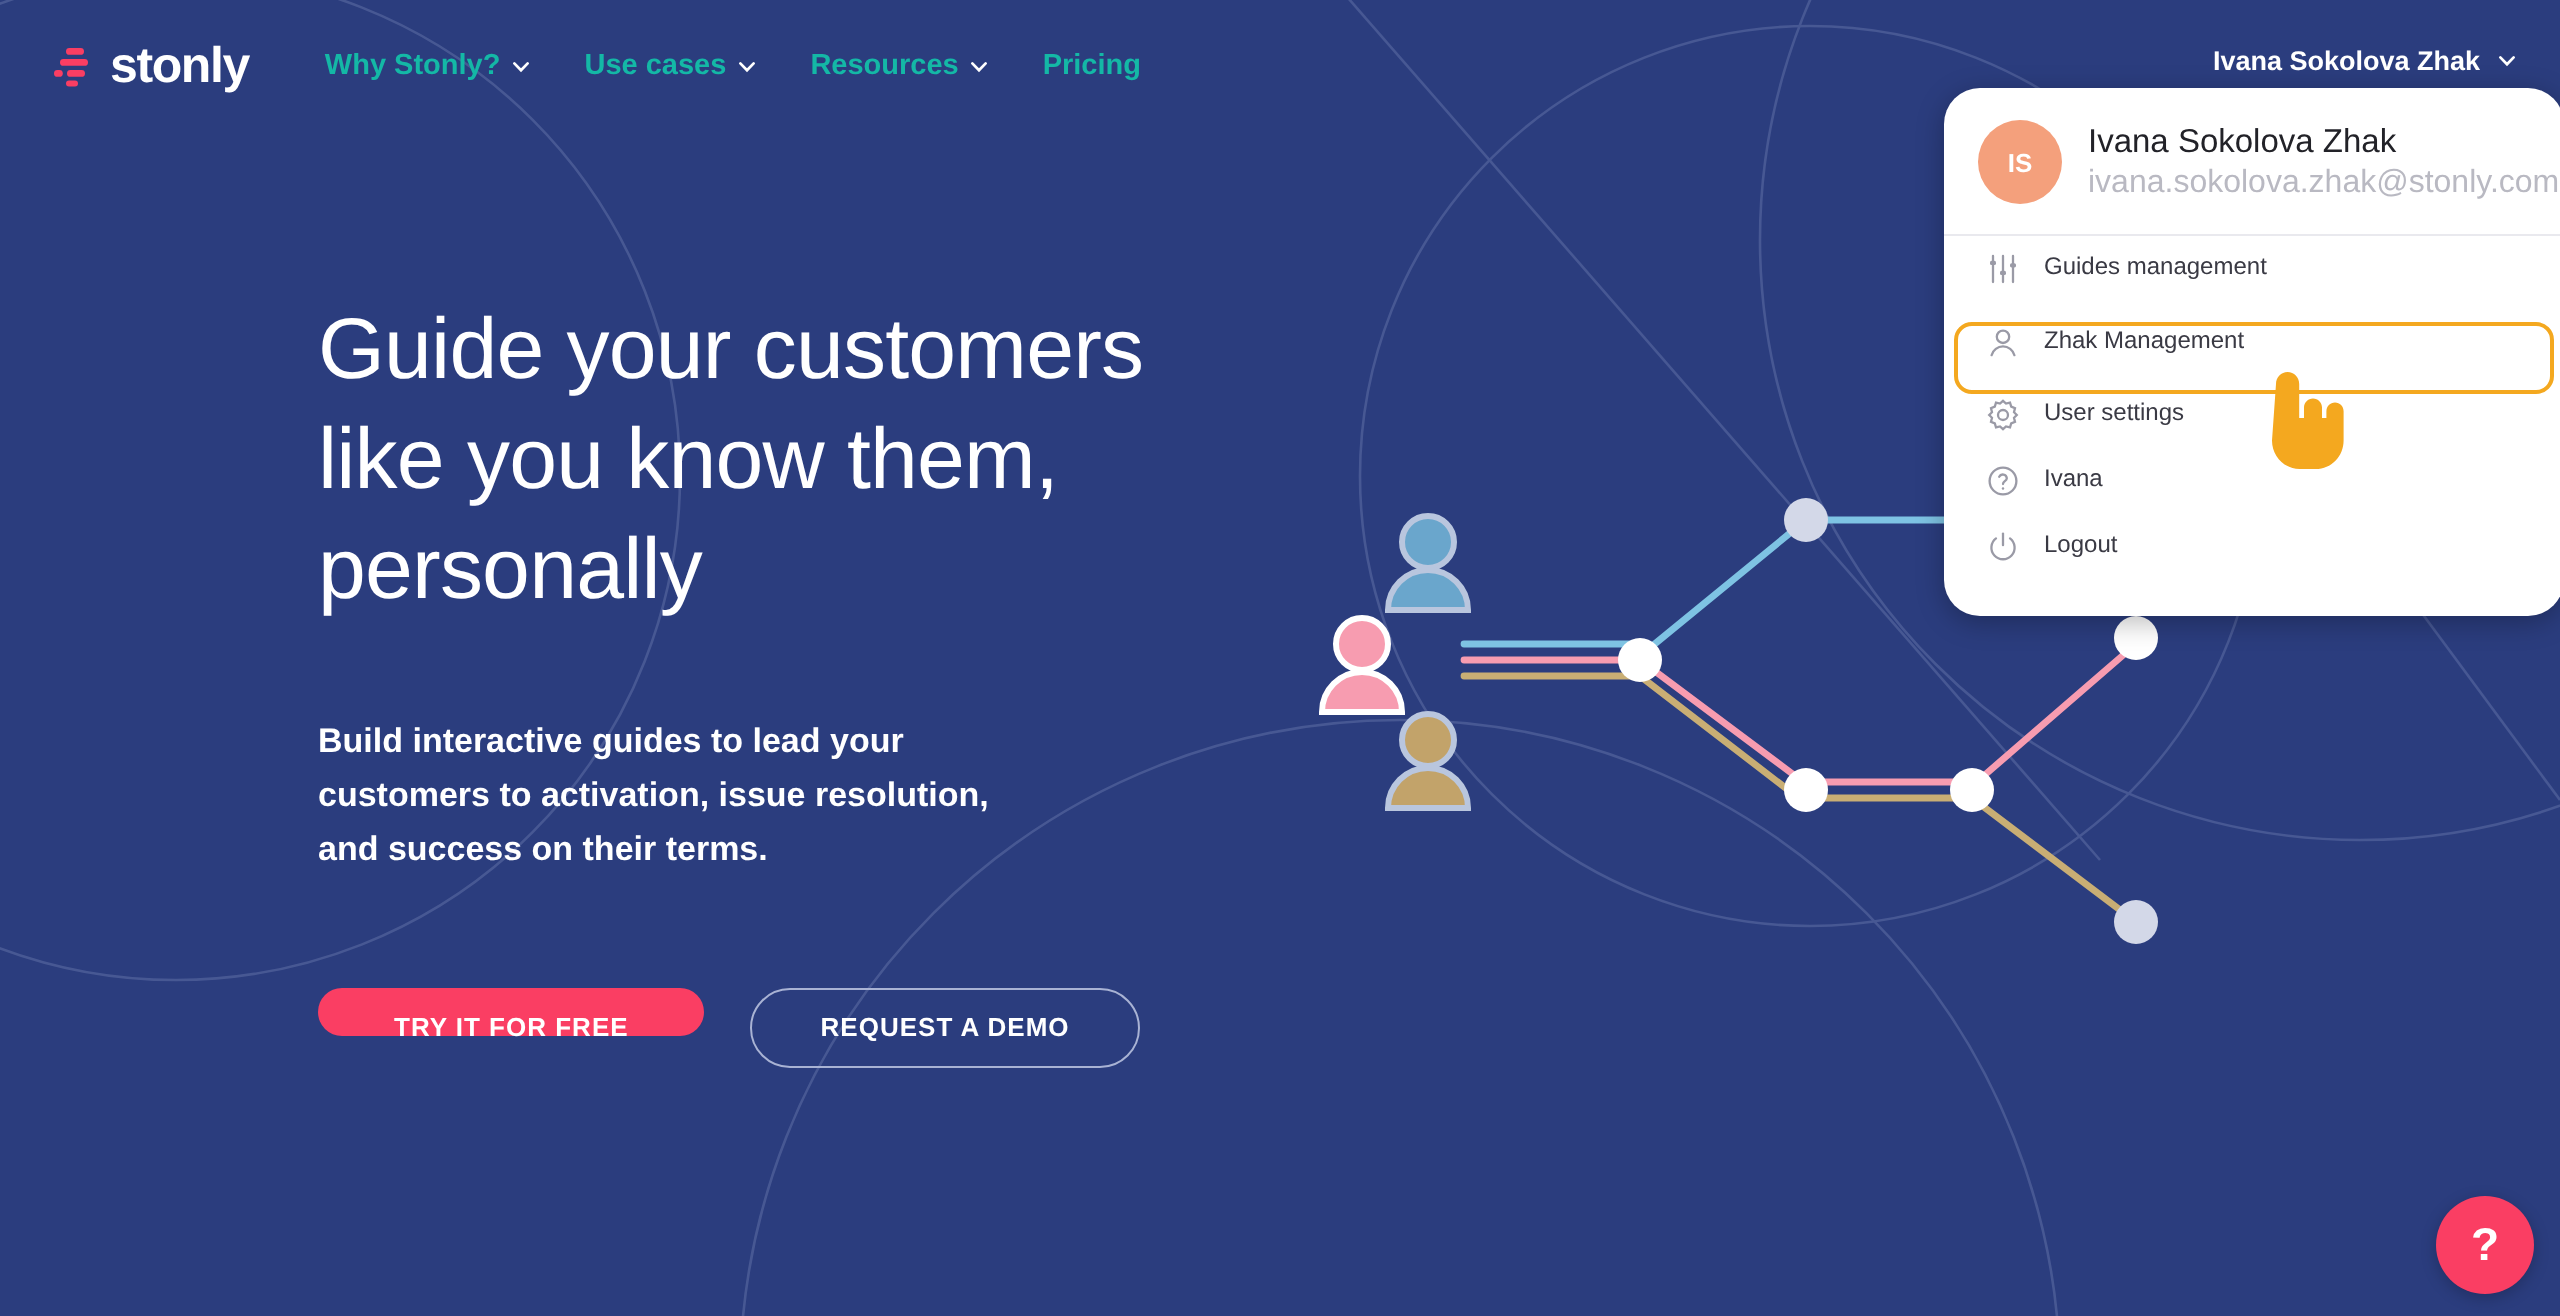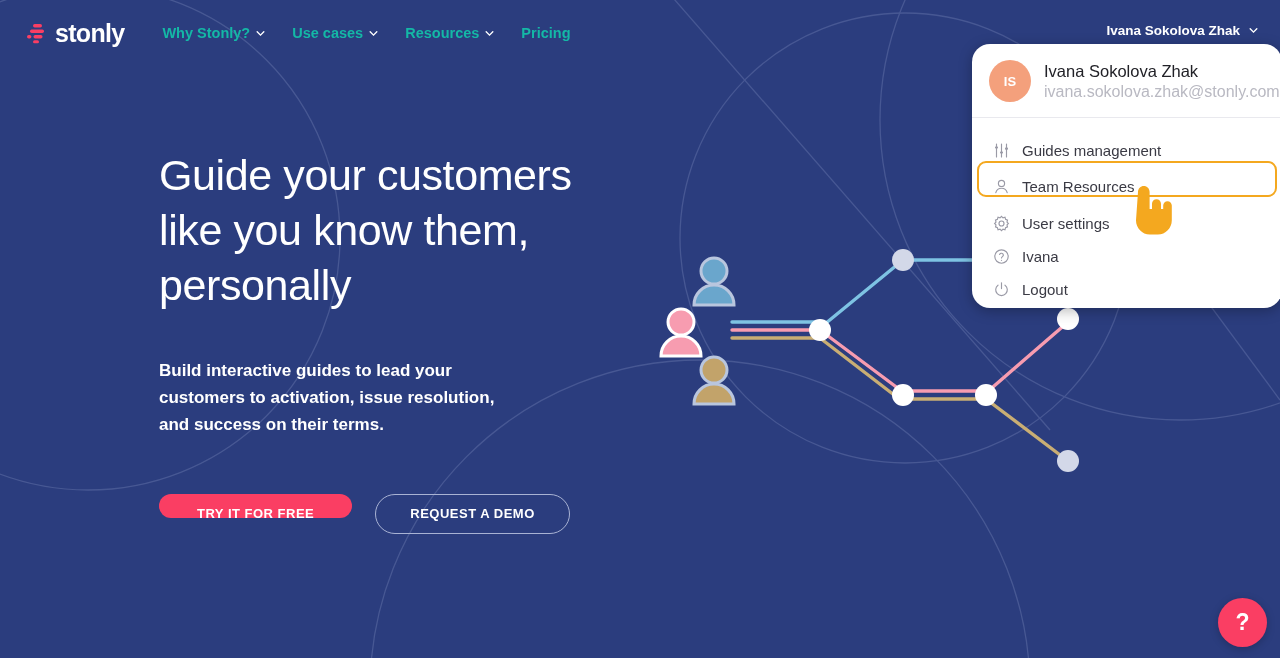--- a/index.html
+++ b/index.html
@@ -92,23 +92,23 @@
   #dropdown-user-name {
     color:#222228; font-size:16.5px; font-weight:normal;
     line-height:20px; white-space:nowrap;
   }
   #dropdown-user-email {
     color:#b9b9c2; font-size:16px; line-height:18px;
     margin-top:2px; white-space:nowrap;
   }
   #menu-list { padding:8px 0 10px 0; position:relative; }
   .menu-item {
-    display:flex; align-items:flex-end; gap:12px;
+    display:flex; align-items:flex-start; gap:12px;
     height:33px; padding:0 14px; margin:0 7px;
-    color:#3a3a44; font-size:15px;
+    color:#3a3a44; font-size:12px;
     cursor:pointer; border-radius:5px; white-space:nowrap;
   }
   .menu-item .mi-icon {
     width:17px; height:17px; flex-shrink:0;
     display:flex; align-items:center; justify-content:center;
   }
   .menu-item.highlighted {
     border:2.5px solid #f4a81f;
     border-radius:9px; height:36px; margin:2px 5px;
   }
@@ -273,21 +273,21 @@
       <span>Guides management</span>
     </div>
 
     <div class="menu-item highlighted">
       <span class="mi-icon">
         <svg viewBox="0 0 17 17" width="17" height="17" fill="none" stroke="#9a9aa6" stroke-width="1.15" stroke-linecap="round">
           <circle cx="8.5" cy="5.4" r="3.1"></circle>
           <path d="M2.8 14.6 a5.9 5.9 0 0 1 11.4 0"></path>
         </svg>
       </span>
-      <span>Team Resources</span>
+      <span>Zhak Management</span>
     </div>
 
     <div class="menu-item">
       <span class="mi-icon">
         <svg viewBox="0 0 17 17" width="17" height="17" fill="none" stroke="#9a9aa6" stroke-width="1.15">
           <circle cx="8.5" cy="8.5" r="2.5"></circle>
           <path d="M8.5 1.4 l1.5 1.4 2-0.5 0.6 2 1.9 0.8 -0.5 2 1.4 1.4 -1.4 1.4 0.5 2 -1.9 0.8 -0.6 2 -2 -0.5 -1.5 1.4 -1.5-1.4 -2 0.5 -0.6-2 -1.9-0.8 0.5-2 -1.4-1.4 1.4-1.4 -0.5-2 1.9-0.8 0.6-2 2 0.5 z"></path>
         </svg>
       </span>
       <span>User settings</span>

